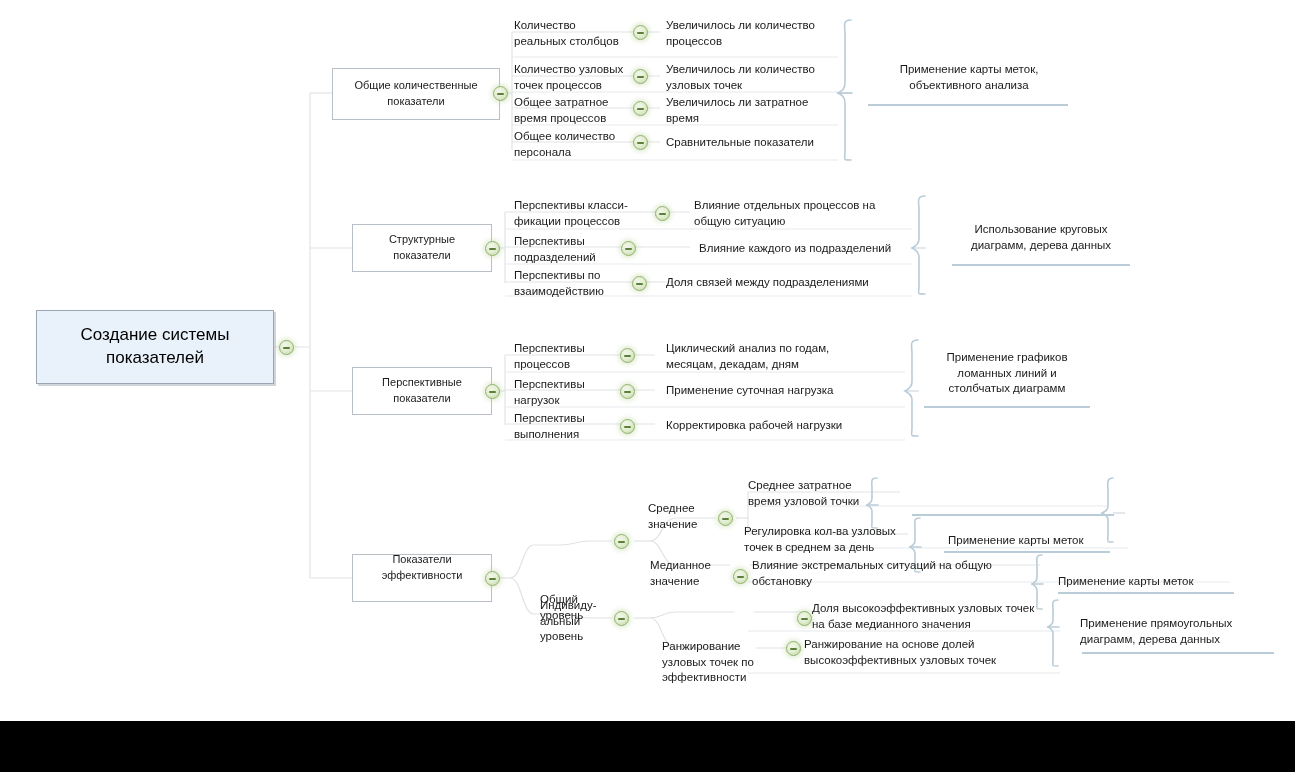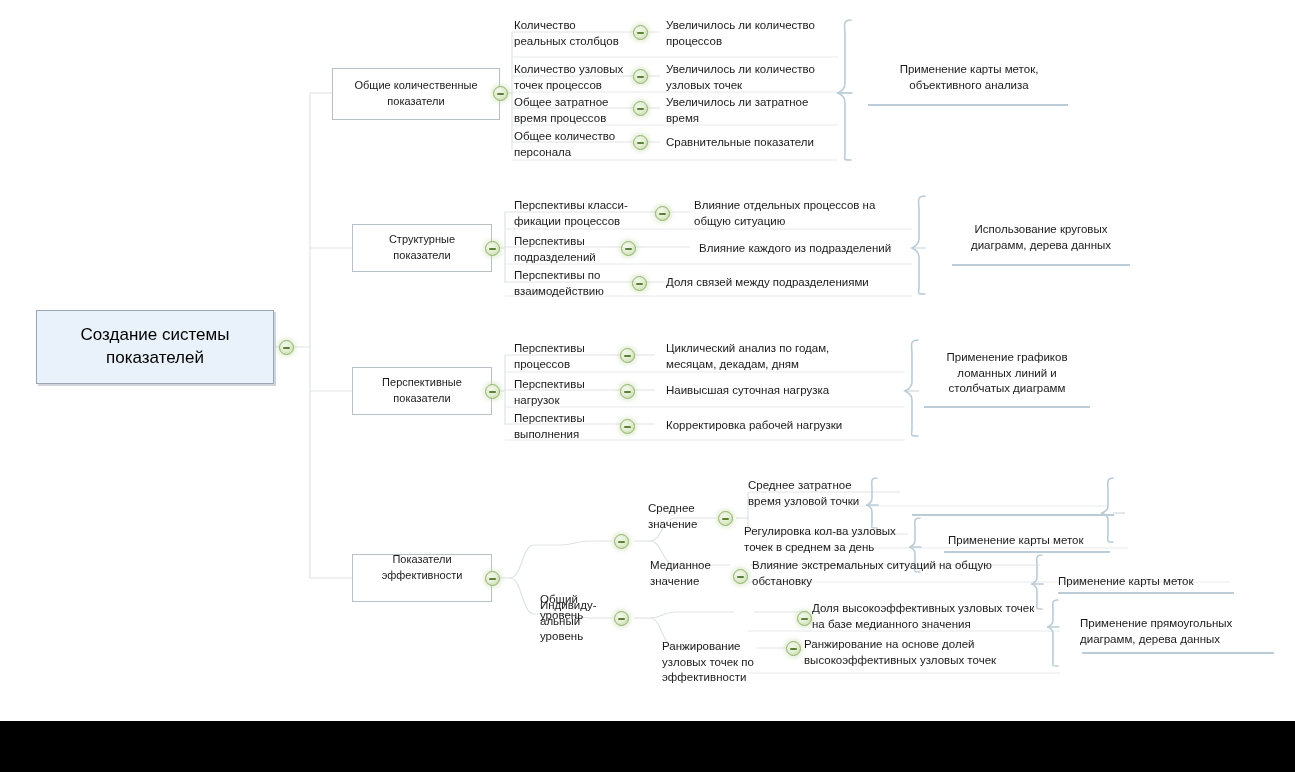--- a/index.html
+++ b/index.html
@@ -254,21 +254,21 @@
 
   <div class="lbl" style="left:514px; top:341px; width:130px;">Перспективы
 процессов</div>
   <div class="cicon" style="left:620px; top:348px;"></div>
   <div class="lbl" style="left:666px; top:341px; width:215px;">Циклический анализ по годам,
 месяцам, декадам, дням</div>
 
   <div class="lbl" style="left:514px; top:377px; width:130px;">Перспективы
 нагрузок</div>
   <div class="cicon" style="left:620px; top:384px;"></div>
-  <div class="lbl" style="left:666px; top:383px; width:215px;">Наивысшая суточная нагрузка</div>
+  <div class="lbl" style="left:666px; top:383px; width:215px;">Применение суточная нагрузка</div>
 
   <div class="lbl" style="left:514px; top:411px; width:130px;">Перспективы
 выполнения</div>
   <div class="cicon" style="left:620px; top:419px;"></div>
   <div class="lbl" style="left:666px; top:418px; width:215px;">Корректировка рабочей нагрузки</div>
 
   <div class="lbl center" style="left:922px; top:350px; width:170px;">Применение графиков
 ломанных линий и
 столбчатых диаграмм</div>
   <div class="rule blue" style="left:924px; top:406px; width:166px;"></div>

